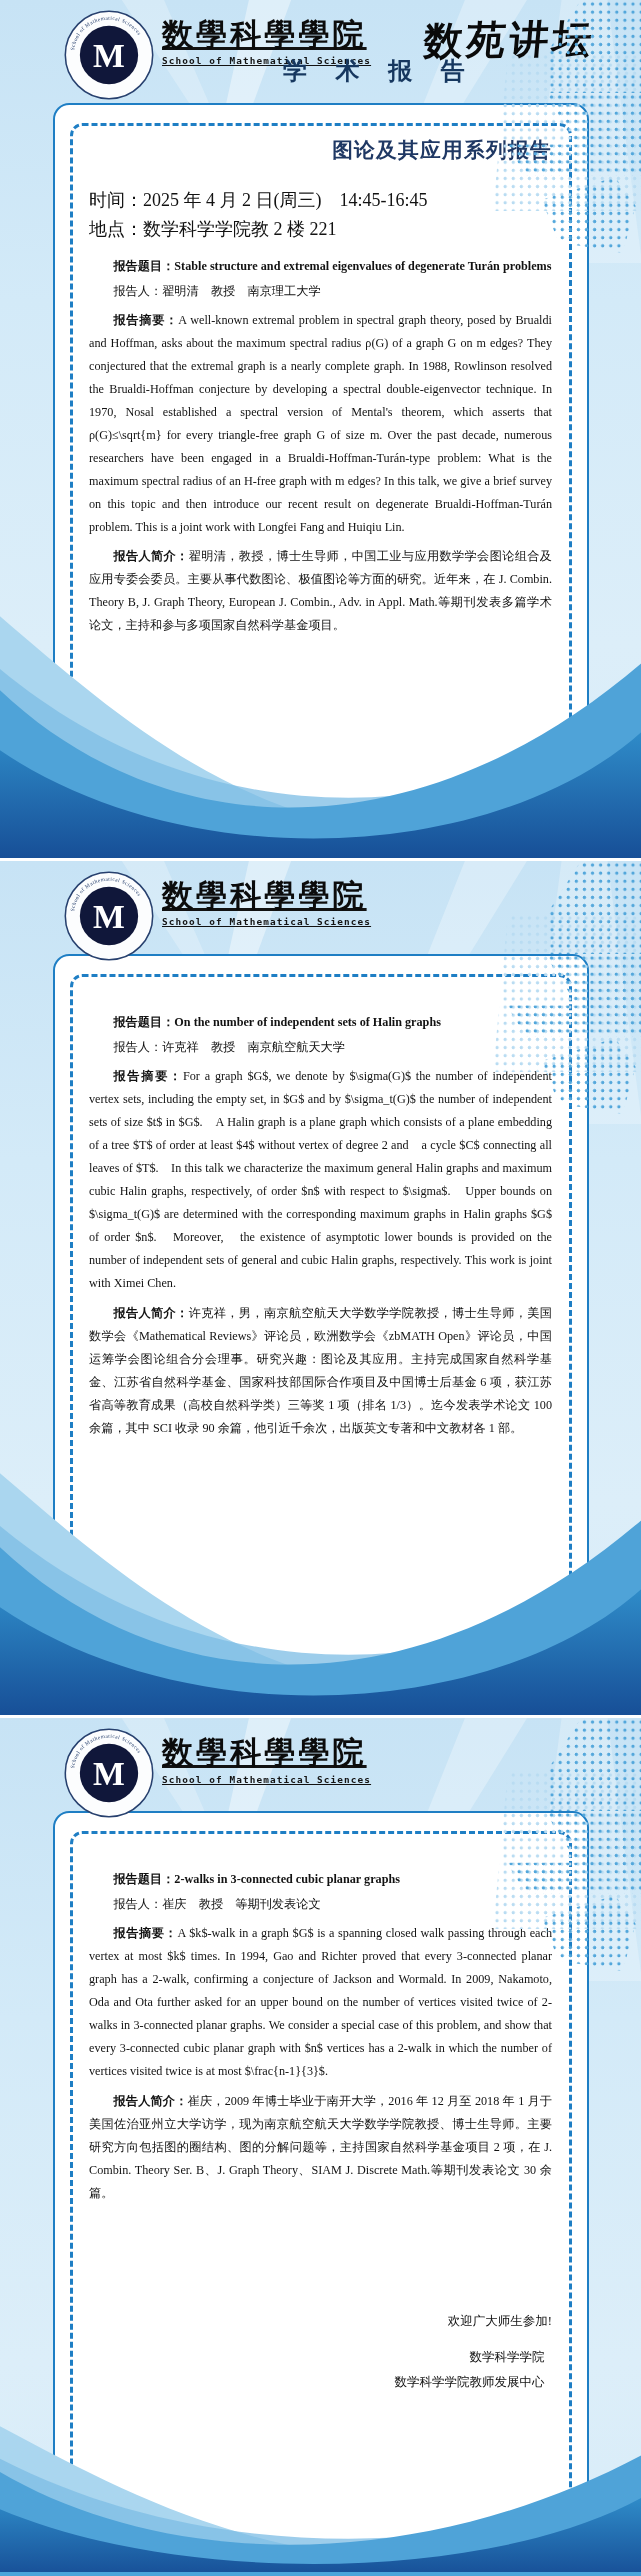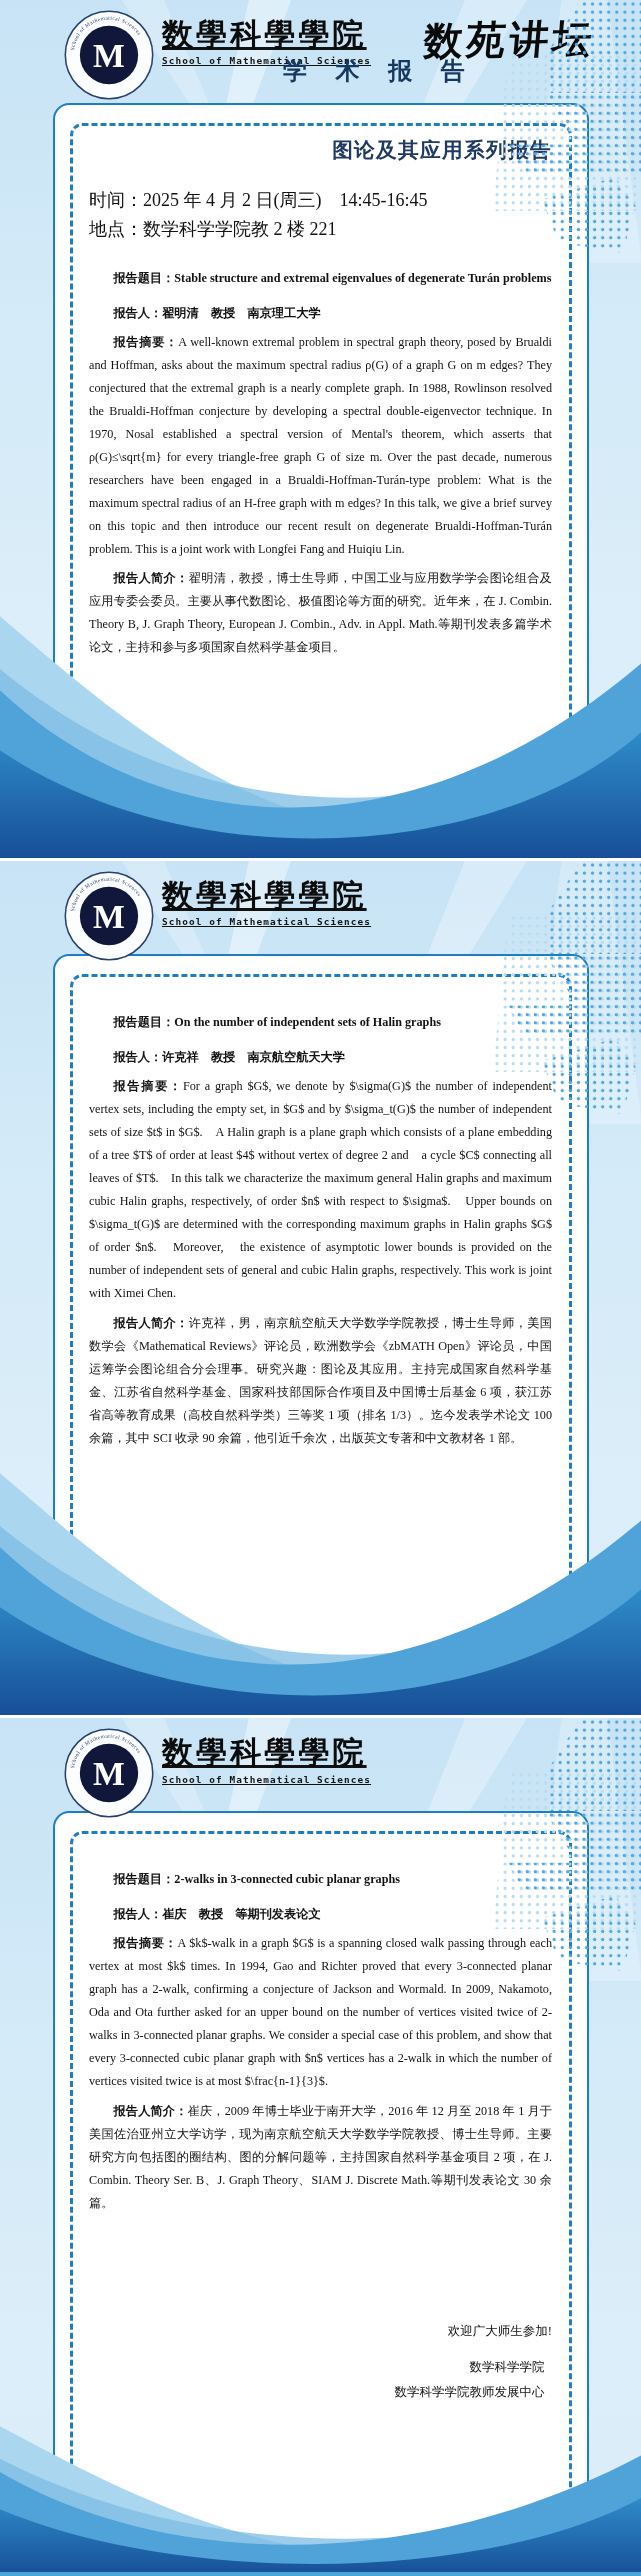--- a/index.html
+++ b/index.html
@@ -54,23 +54,23 @@
   .content { position:absolute; left:34px; right:35px; top:20px; z-index:1; }
   .panel-2 .content, .panel-3 .content { top:55px; }
 
   
   .series-title { font-size:20.7px; font-weight:bold; color:#1f3864; text-align:right;
                   letter-spacing:1.3px; margin:11.3px 0 0 0; }
   p.meta { font-size:18px; line-height:22.6px; margin:0; }
   p.meta.first { margin-top:25px; }
   p.meta + p.meta { margin-top:6.3px; }
   p.para { font-size:12.2px; line-height:23px; margin:0; text-align:justify; text-indent:2em; }
-  p.title-line { margin-top:26px; font-weight:bold; }
+  p.title-line { margin-top:14px; font-weight:bold; }
   .panel-2 p.title-line, .panel-3 p.title-line { margin-top:0; }
-  p.speaker-line { margin-top:12px;font-weight:bold; }
+  p.speaker-line { margin-top:2px; }
   p.abstract-para { margin-top:6.3px; }
   p.bio-para { margin-top:6.3px; }
   .lbl-bold { font-weight:bold; }
 
   .welcome { font-size:12.5px; line-height:22.6px; text-align:right; margin-top:105px; }
   .org-line { font-size:12.5px; line-height:25px; text-align:right; padding-right:7.5px; margin:0; }
   .org-line.first { margin-top:7.5px; }
 
   
   .waves { position:absolute; left:0; bottom:0; width:642px; z-index:2; display:block; }

